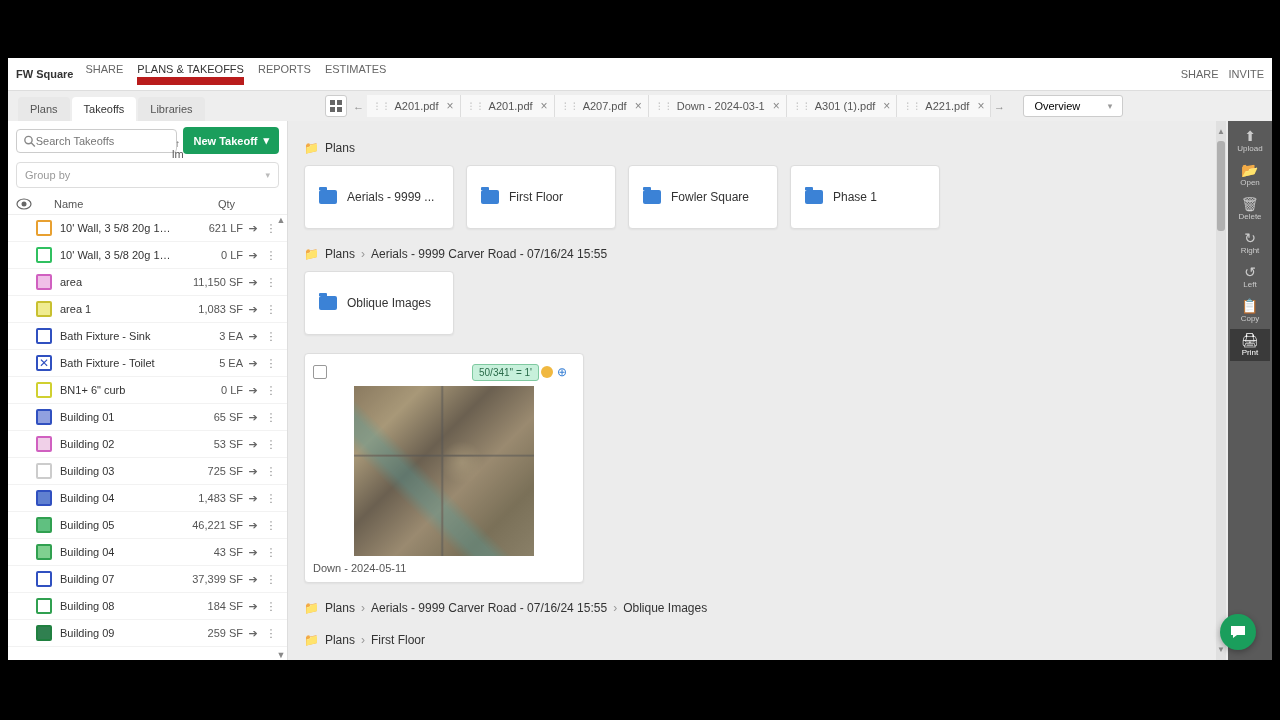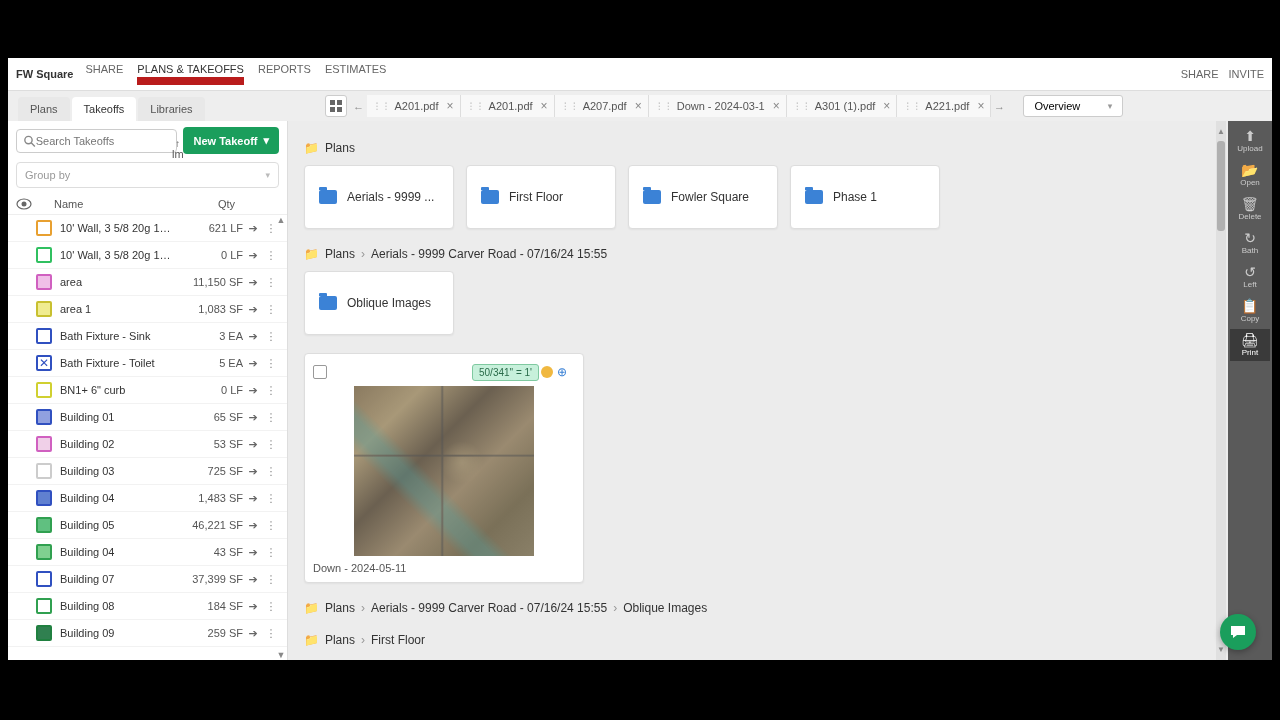--- a/index.html
+++ b/index.html
@@ -392,21 +392,21 @@
         <div class="rtool">
           <span class="ic">📂</span>
           <span>Open</span>
         </div>
         <div class="rtool">
           <span class="ic">🗑</span>
           <span>Delete</span>
         </div>
         <div class="rtool">
           <span class="ic">↻</span>
-          <span>Bath</span>
+          <span>Right</span>
         </div>
         <div class="rtool">
           <span class="ic">↺</span>
           <span>Left</span>
         </div>
         <div class="rtool">
           <span class="ic">📋</span>
           <span>Copy</span>
         </div>
         <div class="rtool active">

